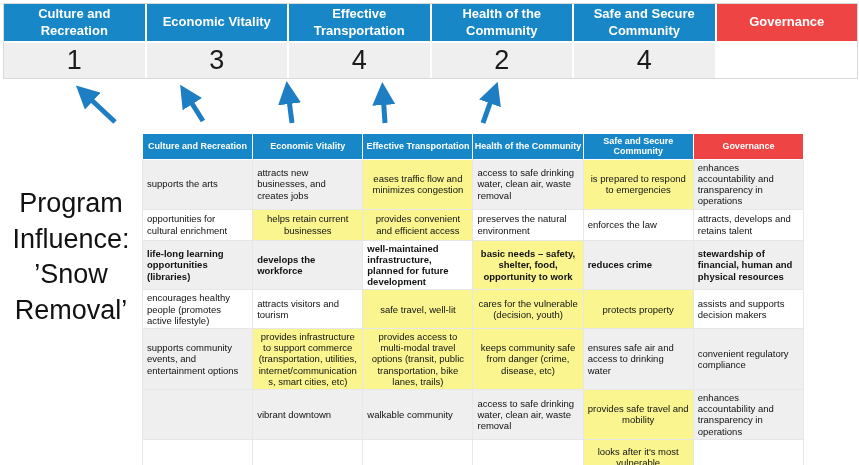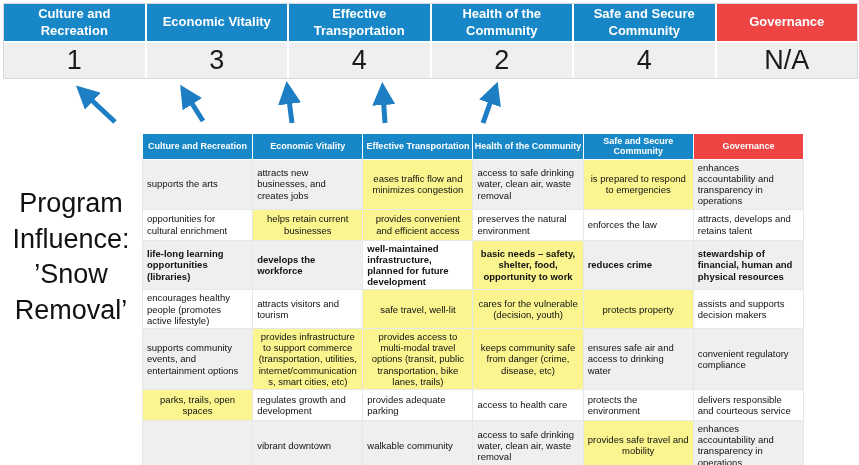--- a/index.html
+++ b/index.html
@@ -70,21 +70,20 @@
       <div class="banner-cell bg-blue">Health of the Community</div>
       <div class="banner-cell bg-blue">Safe and Secure Community</div>
       <div class="banner-cell bg-green">Governance</div>
     </div>
   <div class="score-row">
       <div class="score-cell">1</div>
       <div class="score-cell">3</div>
       <div class="score-cell">4</div>
       <div class="score-cell">2</div>
       <div class="score-cell">4</div>
-      <div class="score-cell">N/A</div>
     </div>
 </div>
 
 <svg class="arrows-svg" viewBox="0 0 859 56" xmlns="http://www.w3.org/2000/svg">
   <defs>
     <marker id="ah" markerWidth="4.6" markerHeight="4.6" refX="2.4" refY="2.3" orient="auto">
       <path d="M0,0 L4.6,2.3 L0,4.6 z" fill="#1e7ec3"></path>
     </marker>
   </defs>
   <line x1="115" y1="44" x2="84" y2="15" stroke="#1e7ec3" stroke-width="5" marker-end="url(#ah)"></line>
@@ -141,28 +140,20 @@
         <td class="cell-white">assists and supports decision makers</td>
       </tr>
       <tr style="height: 55px;">
         <td class="cell-gray">supports community events, and entertainment options</td>
         <td class="cell-yellow">provides infrastructure to support commerce (transportation, utilities, internet/communications, smart cities, etc)</td>
         <td class="cell-yellow">provides access to multi-modal travel options (transit, public transportation, bike lanes, trails)</td>
         <td class="cell-yellow">keeps community safe from danger (crime, disease, etc)</td>
         <td class="cell-gray">ensures safe air and access to drinking water</td>
         <td class="cell-gray">convenient regulatory compliance</td>
       </tr>
-      <tr style="height: 31px;">
-        <td class="cell-yellow">parks, trails, open spaces</td>
-        <td class="cell-white">regulates growth and development</td>
-        <td class="cell-white">provides adequate parking</td>
-        <td class="cell-white">access to health care</td>
-        <td class="cell-white">protects the environment</td>
-        <td class="cell-white">delivers responsible and courteous service</td>
-      </tr>
       <tr style="height: 39px;">
         <td class="cell-gray"></td>
         <td class="cell-gray">vibrant downtown</td>
         <td class="cell-gray">walkable community</td>
         <td class="cell-gray">access to safe drinking water, clean air, waste removal</td>
         <td class="cell-yellow">provides safe travel and mobility</td>
         <td class="cell-gray">enhances accountability and transparency in operations</td>
       </tr>
       <tr style="height: 35px;">
         <td class="cell-white"></td>

